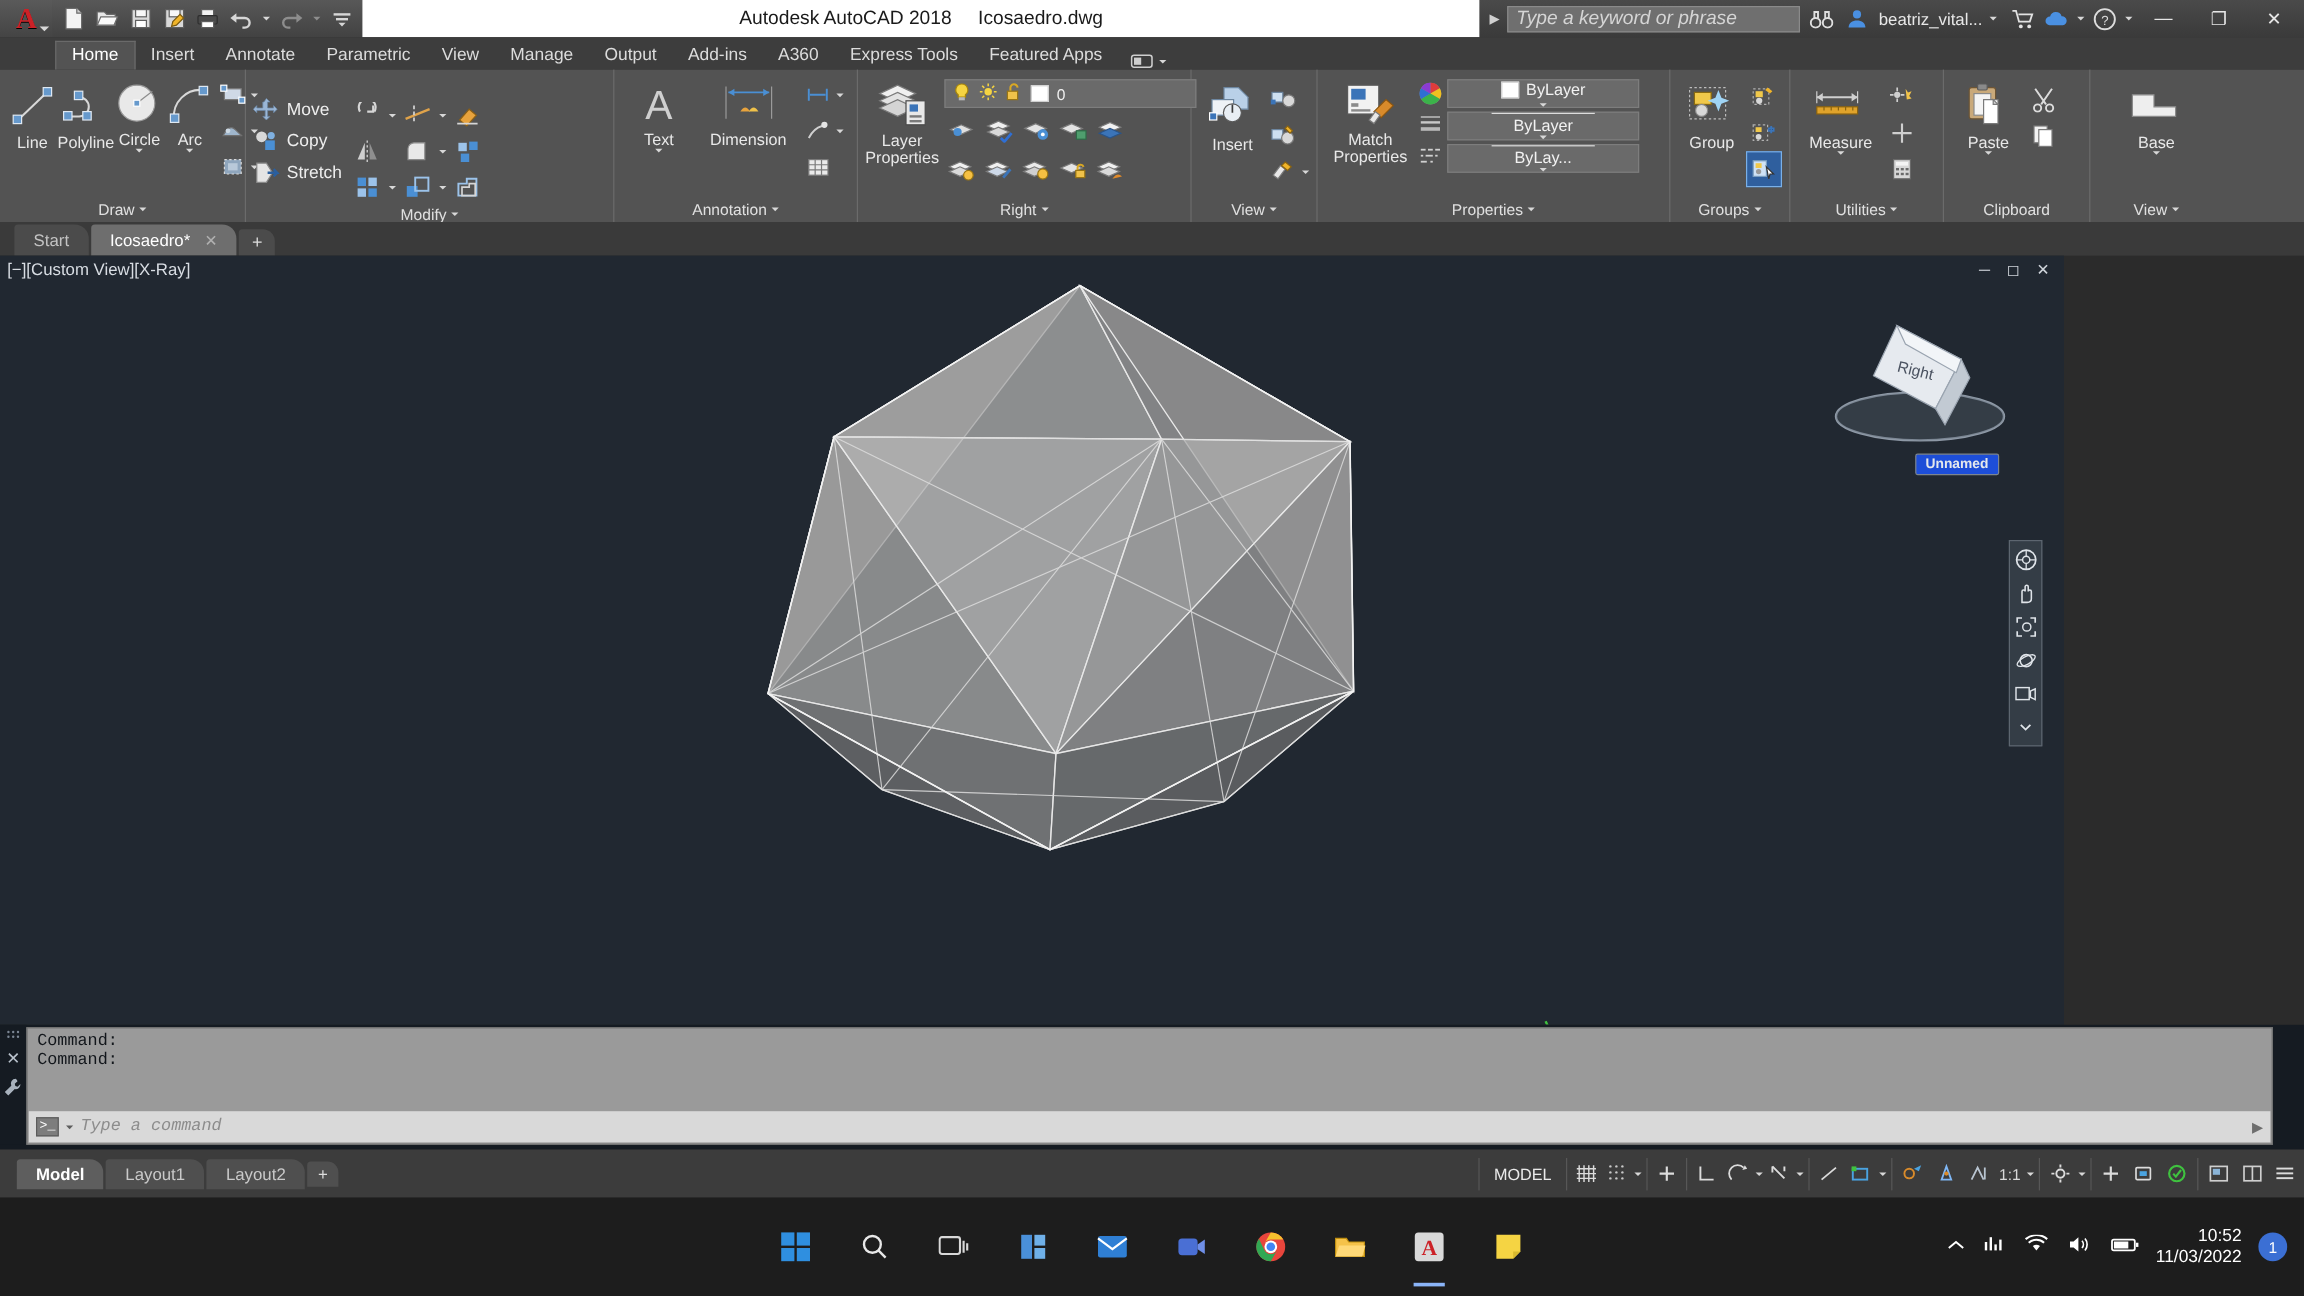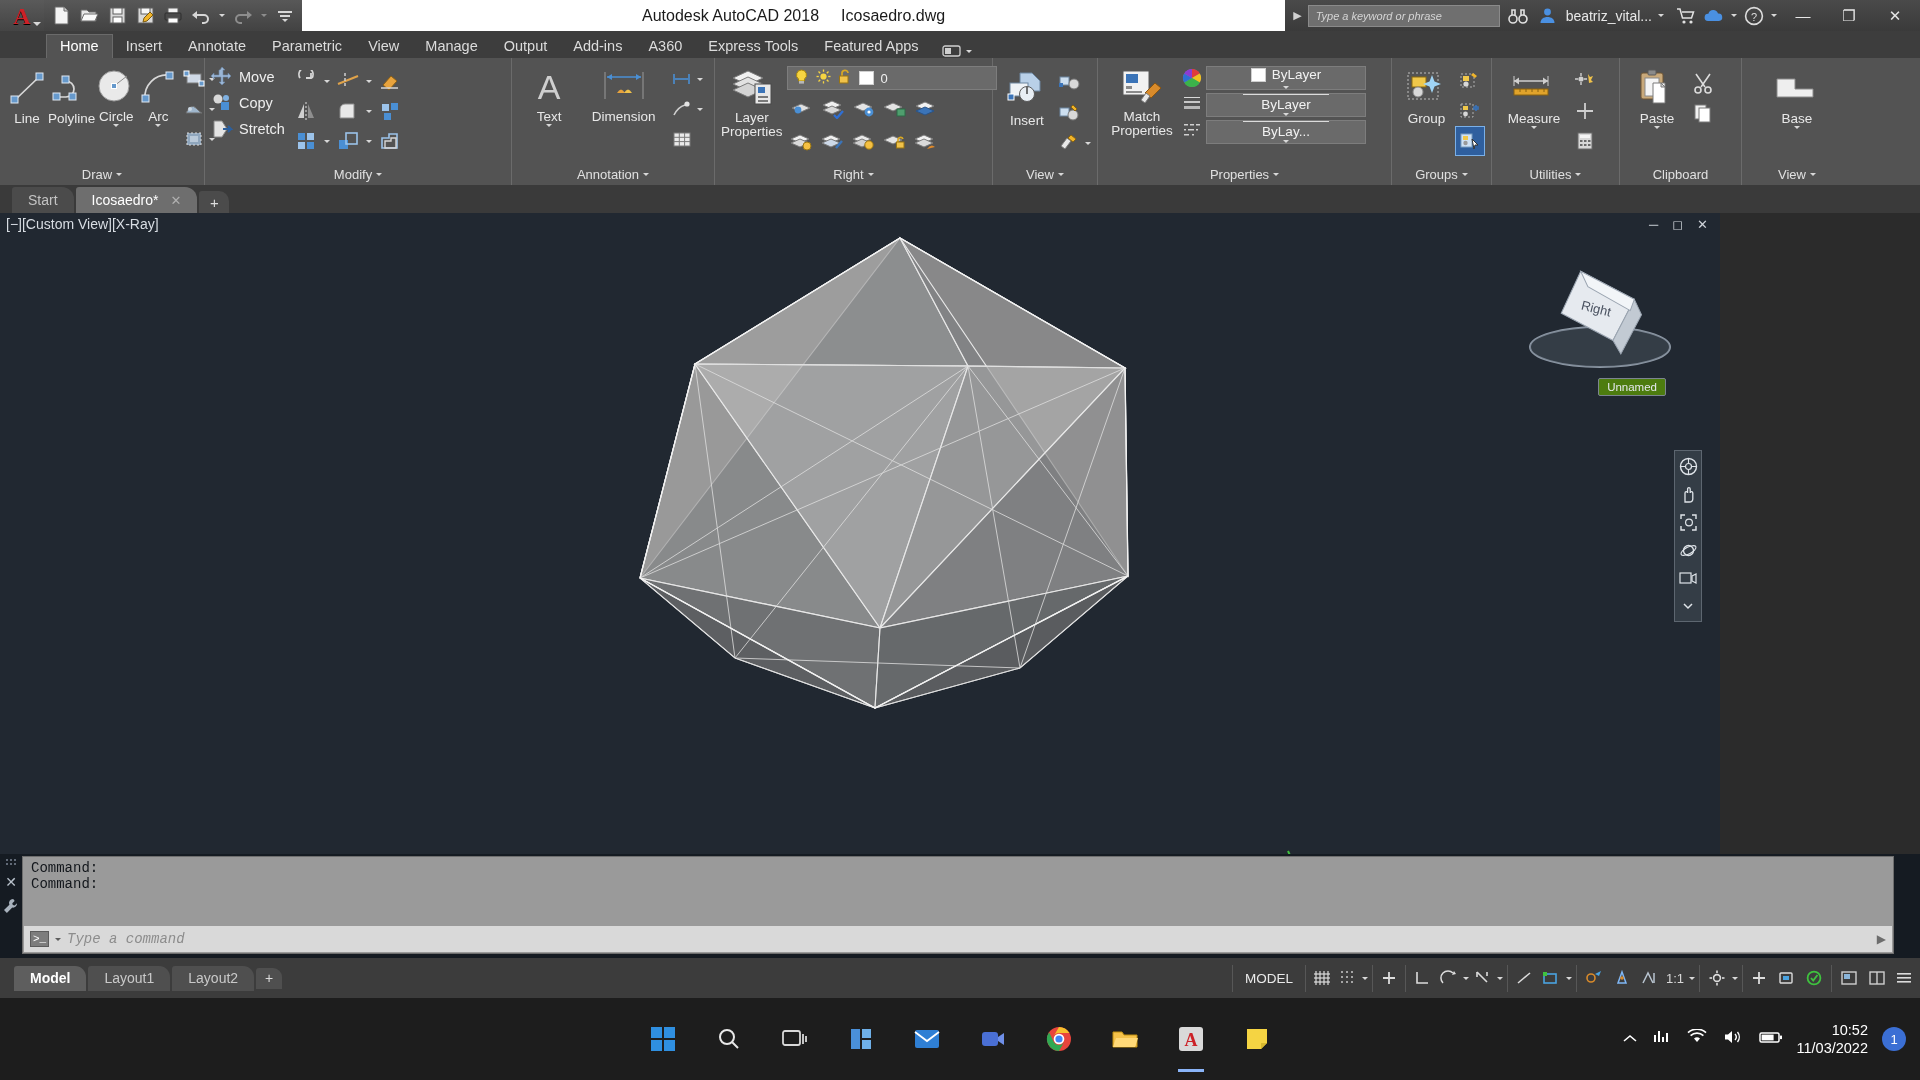--- a/index.html
+++ b/index.html
@@ -47,23 +47,23 @@
 
   .title-right {
     display: flex; align-items: center; height: 31px;
     background: linear-gradient(#4a4a4a,#3a3a3a); padding-right: 2px;
   }
   .infocenter {
     display: flex; align-items: center; height: 31px; gap: 6px; padding: 0 8px;
   }
   .ic-arrow { color: #d0d0d0; font-size: 11px; }
   .search-box {
-    width: 192px; height: 22px; background: #6f6f6f;
+    width: 244px; height: 22px; background: #6f6f6f;
     border: 1px solid #8a8a8a; color: #d5d5d5;
-    font-size: 11px; font-style: italic;
+    font-size: 16px; font-style: italic;
     display: flex; align-items: center; padding-left: 7px;
   }
   .ic-icon { width: 24px; height: 22px; display: flex; align-items: center; justify-content: center; }
   .user-name { color: #e8e8e8; font-size: 14px; }
   .title-tool { width: 28px; height: 26px; display: flex; align-items: center; justify-content: center; }
   .wbtn { width: 46px; height: 31px; display: flex; align-items: center;
           justify-content: center; color: #e6e6e6; font-size: 15px; }
 
   
   .ribbon-tabs {
@@ -131,22 +131,22 @@
   
   .canvas-area {
     position: absolute; left: 0; top: 213px; width: 1720px; height: 641px;
     background: #212831; overflow: hidden;
   }
   .vp-label { position: absolute; left: 6px; top: 3px; color: #d8dde3; font-size: 14px; }
   .vp-ctl { position: absolute; top: 4px; display: flex; gap: 14px; right: 12px;
             color: #cfd4da; font-size: 13px; align-items: center; }
 
   .viewcube-label {
-    position: absolute; background: #4d7c0f; border: 1px solid #7c8590;
-    color: #e4e8ec; font-size: 11.5px; padding: 2px 8px; border-radius: 2px;
+    position: absolute; background: #1d4ed8; border: 1px solid #7c8590;
+    color: #e4e8ec; font-size: 11.5px; padding: 2px 8px; border-radius: 2px; font-weight: bold;
   }
 
   .navbar {
     position: absolute; right: 18px; top: 237px; width: 28px;
     background: rgba(70,78,88,0.55); border: 1px solid #5d6670;
     display: flex; flex-direction: column; align-items: center;
     padding: 4px 0; gap: 6px;
   }
   .navbar .nb { width: 22px; height: 22px; display: flex; align-items: center;
                 justify-content: center; color: #dfe4e9; }
@@ -439,21 +439,21 @@
           </div>
         </div>
       </div>
       <div class="panel-title">
         <span>Draw</span>
         <span class="caret sm"></span>
       </div>
     </div>
 
     <div class="panel" style="width:307px">
-      <div class="panel-body" style="padding-top:8px">
+      <div class="panel-body" style="padding-top:23px">
         <div style="display:flex;flex-direction:column;gap:4px;margin-right:6px">
           <div class="row" style="gap:6px">
             <span class="icon">
               <svg width="22" height="22" viewBox="0 0 22 22">
                   <path d="M11 1l3 3h-2v5h5V7l3 3-3 3v-2h-5v5h2l-3 3-3-3h2v-5H3v2l-3-3 3-3v2h5V4H9z" fill="#9ab6d6" stroke="#6b87a6" stroke-width=".6"></path>
                 </svg>
             </span>
             <span style="color:#eee;font-size:14.5px">Move</span>
           </div>
           <div class="row" style="gap:6px">

